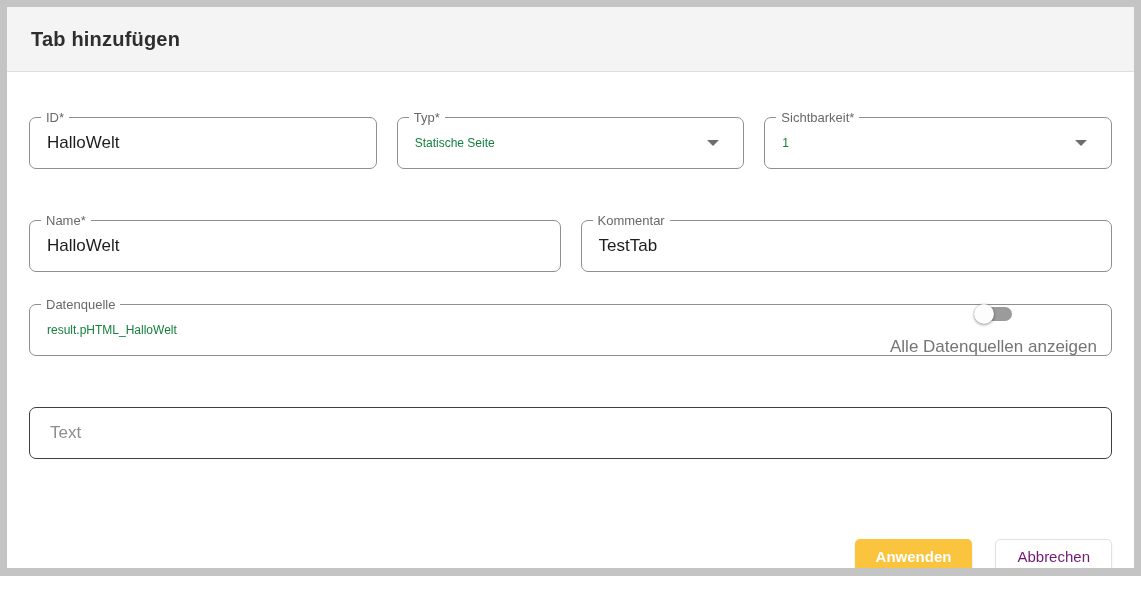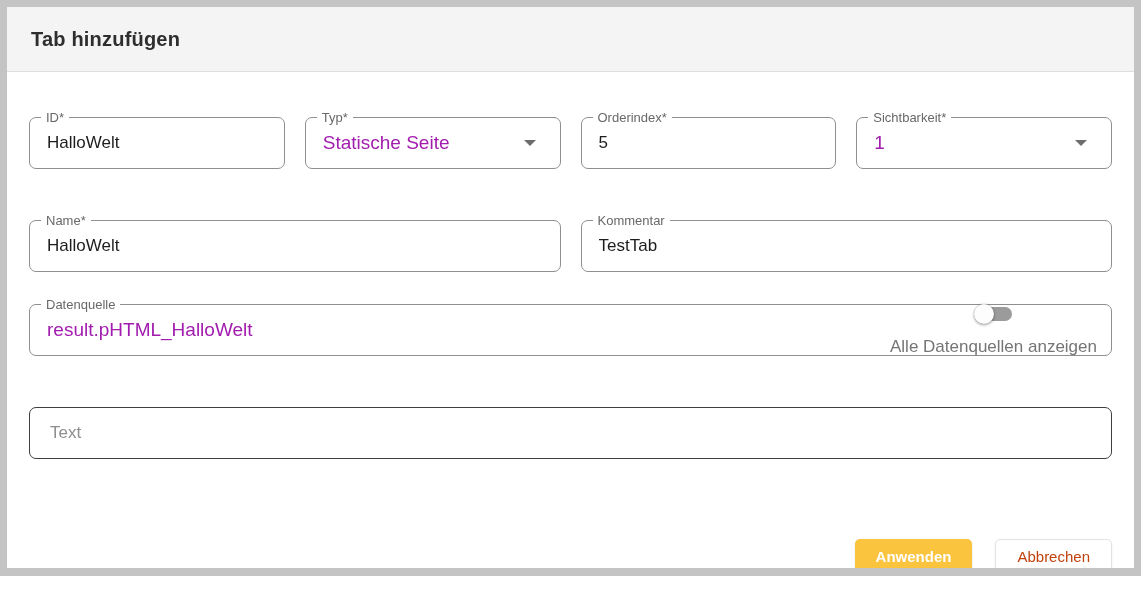--- a/index.html
+++ b/index.html
@@ -53,21 +53,21 @@
     white-space: nowrap;
   }
   .mfield input {
     border: none; outline: none; background: transparent;
     font-family: "Liberation Sans", sans-serif;
     font-size: 17px; color: #1d1d1d;
     width: 100%;
   }
   .mfield input::placeholder { color: #8e8e8e; opacity: 1; }
   .mfield .fvalue {
-    font-size: 19px; color: #a21caf;
+    font-size: 12px; color: #15803d;
     white-space: nowrap; overflow: hidden;
   }
   .caret {
     margin-left: auto;
     width: 0; height: 0;
     border-left: 6px solid transparent;
     border-right: 6px solid transparent;
     border-top: 6px solid #6d6d6d;
     margin-right: 10px;
   }
@@ -115,21 +115,21 @@
   .btn-apply {
     background: #fac43e;
     border: none;
     color: #ffffff;
     font-weight: 700;
     box-shadow: 0 1px 2px rgba(0,0,0,0.15);
   }
   .btn-cancel {
     background: #ffffff;
     border: 1px solid #e2e2e2;
-    color: #c2410c;
+    color: #701a75;
     box-shadow: 0 1px 2px rgba(0,0,0,0.08);
   }
 </style>
 </head>
 <body>
 
 <div class="window">
 
   <div class="header">
     <div class="title">Tab hinzufügen</div>
@@ -139,24 +139,20 @@
 
     <div class="row row-1">
       <div class="mfield">
         <span class="flabel">ID*</span>
         <input type="text" value="HalloWelt" style="">
       </div>
       <div class="mfield select-field">
         <span class="flabel">Typ*</span>
         <span class="fvalue">Statische Seite</span>
         <span class="caret"></span>
-      </div>
-      <div class="mfield">
-        <span class="flabel">Orderindex*</span>
-        <input type="text" value="5" style="">
       </div>
       <div class="mfield select-field">
         <span class="flabel">Sichtbarkeit*</span>
         <span class="fvalue">1</span>
         <span class="caret"></span>
       </div>
     </div>
 
     <div class="row row-2">
       <div class="mfield">

